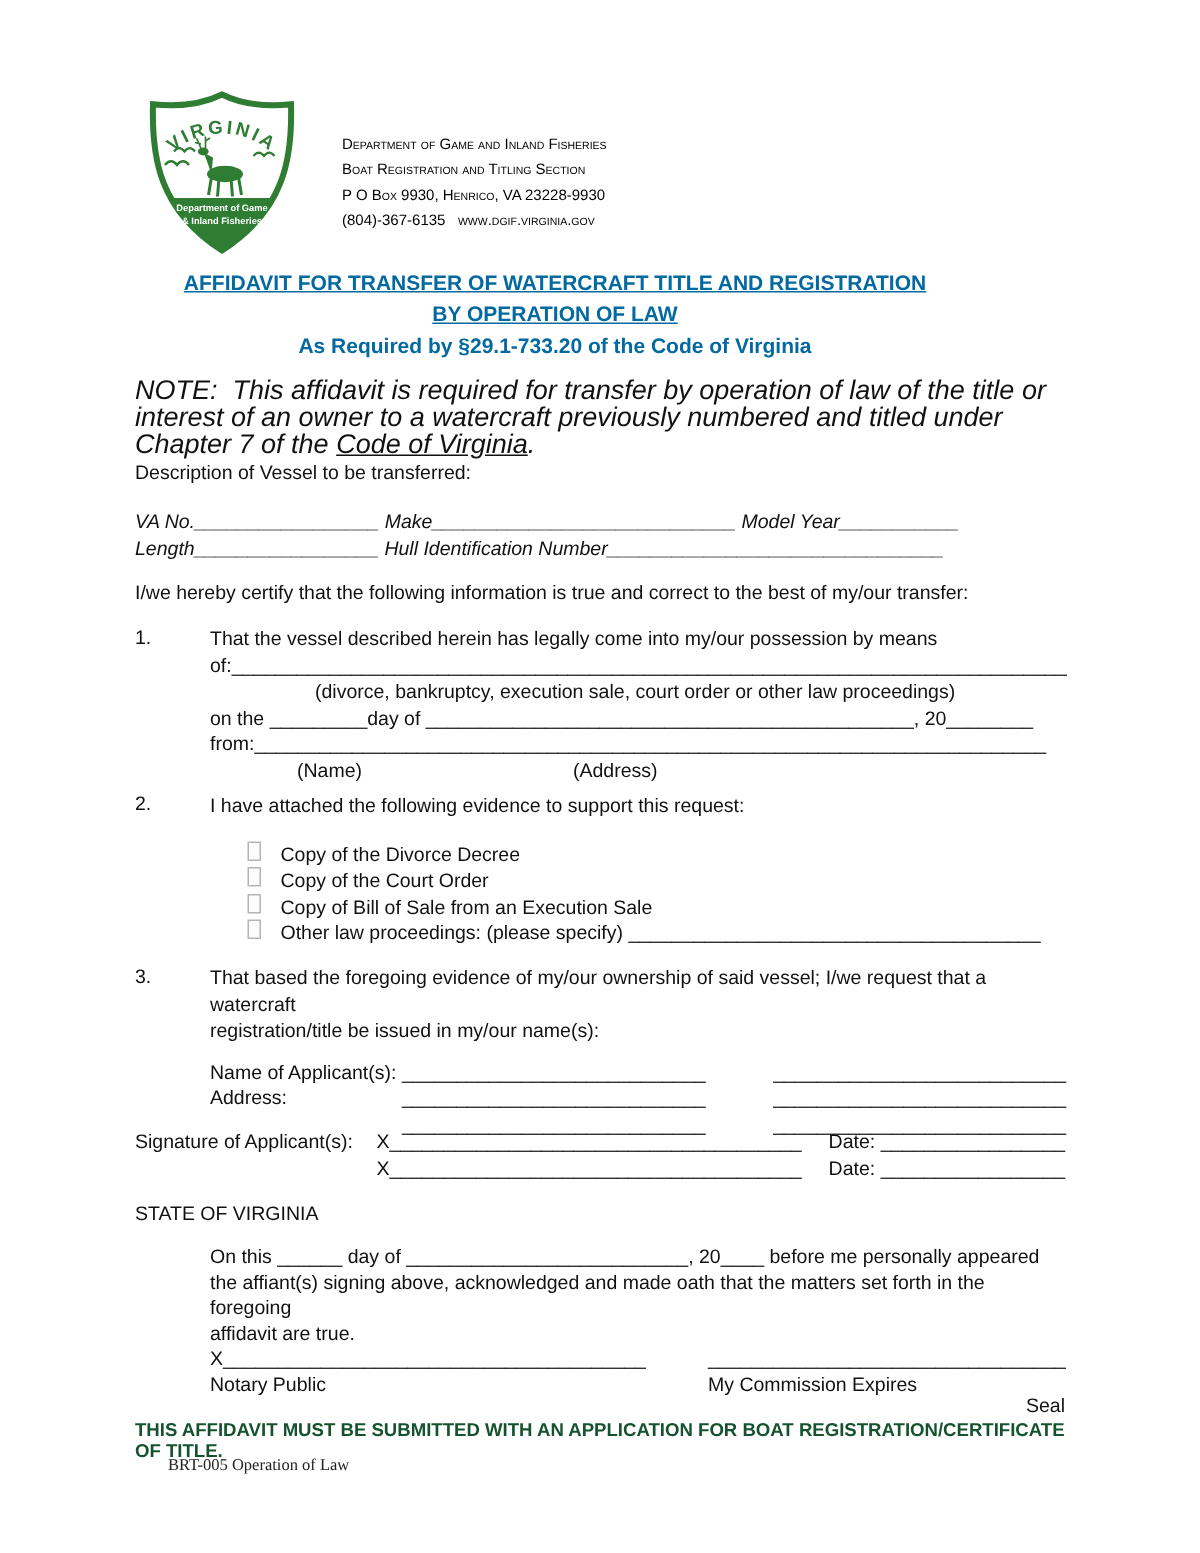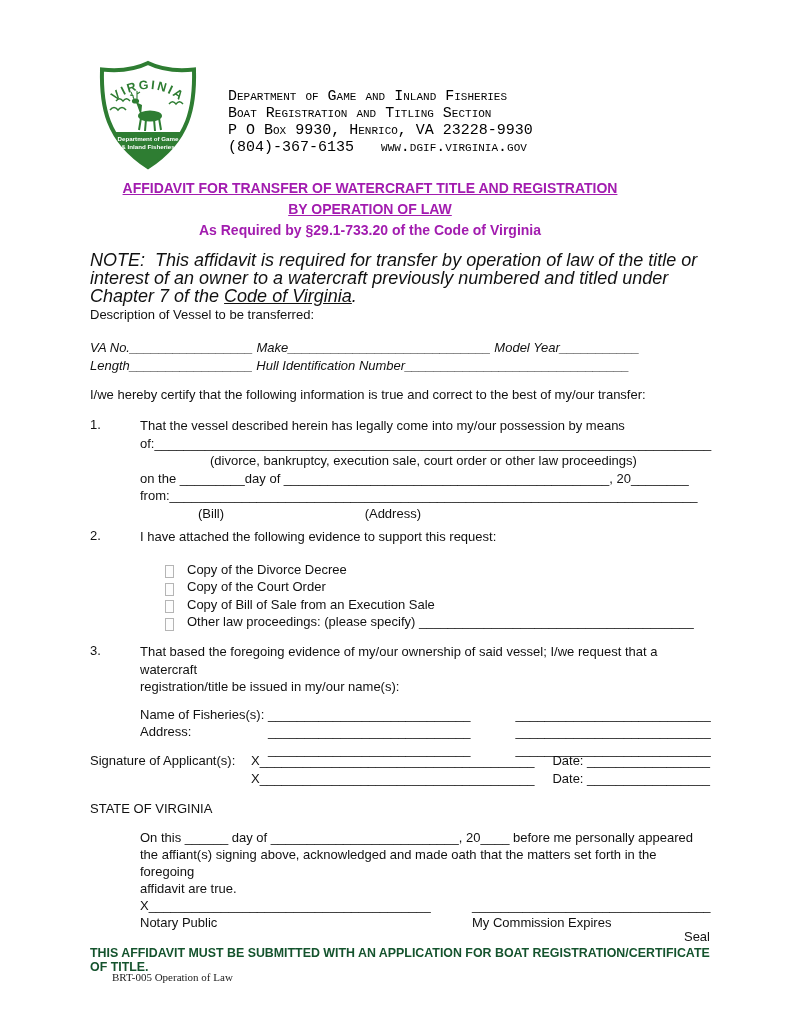--- a/index.html
+++ b/index.html
@@ -8,47 +8,47 @@
     font-family:"Liberation Sans",sans-serif;font-size:13px;color:#111;
     overflow:hidden;margin:0 auto;
   }
   [data-bind]{white-space:pre-wrap;}
   .u{text-decoration:underline;}
 
   .logo{position:absolute;top:60px;left:93px;width:110px;height:110px;}
 
   .agency{
     position:absolute;top:88px;left:228px;
-    font-family:Liberation Mono, monospace;font-size:15px;line-height:17px;
+    font-family:Liberation Sans, sans-serif;font-size:10px;line-height:17px;
     font-variant:small-caps;color:#000;
   }
 
   .title{position:absolute;top:178px;left:0;width:740px;text-align:center;
-    font-weight:bold;font-size:14px;line-height:21px;color:#a21caf;}
+    font-weight:bold;font-size:14px;line-height:21px;color:#0369a1;}
 
   .note{position:absolute;top:251px;left:90px;width:614px;
     font-style:italic;font-size:18px;line-height:18px;}
 
   .desc{position:absolute;top:307px;left:90px;}
 
   .vessel{position:absolute;top:339px;left:90px;width:626px;
     font-style:italic;line-height:17.5px;}
 
   .certify{position:absolute;top:387px;left:90px;width:640px;}
 
   .item{display:grid;grid-template-columns:50px 1fr;}
   .item .content{line-height:17.5px;}
   .item1{position:absolute;top:417px;left:90px;width:624px;}
   .indent70{padding-left:70px;}
   .sublabels .nm{display:inline-block;margin-left:58px;}
   .sublabels .ad{display:inline-block;margin-left:137px;}
 
   .item2{position:absolute;top:528px;left:90px;width:624px;}
   .chk-list{margin-top:15px;}
-  .chk-row{display:flex;align-items:flex-end;height:17.5px;padding-left:25px;}
+  .chk-row{display:flex;align-items:flex-start;height:17.5px;padding-left:25px;}
   .chk{width:7px;height:11px;border:1px solid #b5b5b5;margin-right:13px;flex:none;background:#fdfdfd;}
 
   .item3{position:absolute;top:643px;left:90px;width:624px;}
   .app-rows{margin-top:10px;}
   .app-row{display:flex;height:17.5px;}
   .app-label{width:128px;flex:none;}
   .b2{margin-left:45px;}
 
   .sig{position:absolute;top:752px;left:90px;width:620px;line-height:17.5px;}
   .sig-row{display:flex;}
@@ -126,21 +126,21 @@
 
   <div class="item item1">
     <div class="num" data-bind="item1.number">1.</div>
     <div class="content">
       <div data-bind="item1.line1">That the vessel described herein has legally come into my/our possession by means</div>
       <div data-bind="item1.line2">of:_____________________________________________________________________________</div>
       <div class="indent70" data-bind="item1.line3">(divorce, bankruptcy, execution sale, court order or other law proceedings)</div>
       <div data-bind="item1.line4">on the _________day of _____________________________________________, 20________</div>
       <div data-bind="item1.line5">from:_________________________________________________________________________</div>
       <div class="sublabels">
-        <span class="nm" data-bind="item1.name_label">(Bill)</span>
+        <span class="nm" data-bind="item1.name_label">(Name)</span>
         <span class="ad" data-bind="item1.address_label">(Address)</span>
       </div>
     </div>
   </div>
 
   <div class="item item2">
     <div class="num" data-bind="item2.number">2.</div>
     <div class="content">
       <div data-bind="item2.intro">I have attached the following evidence to support this request:</div>
       <div class="chk-list">
@@ -164,21 +164,21 @@
     </div>
   </div>
 
   <div class="item item3">
     <div class="num" data-bind="item3.number">3.</div>
     <div class="content">
       <div data-bind="item3.line1">That based the foregoing evidence of my/our ownership of said vessel; I/we request that a watercraft</div>
       <div data-bind="item3.line2">registration/title be issued in my/our name(s):</div>
       <div class="app-rows">
         <div class="app-row">
-          <span class="app-label" data-bind="item3.name_label">Name of Fisheries(s):</span>
+          <span class="app-label" data-bind="item3.name_label">Name of Applicant(s):</span>
           <span class="b1" data-bind="item3.blank_short">____________________________</span>
           <span class="b2" data-bind="item3.blank_long">___________________________</span>
         </div>
         <div class="app-row">
           <span class="app-label" data-bind="item3.address_label">Address:</span>
           <span class="b1" data-bind="item3.blank_short">____________________________</span>
           <span class="b2" data-bind="item3.blank_long">___________________________</span>
         </div>
         <div class="app-row">
           <span class="app-label"></span>

